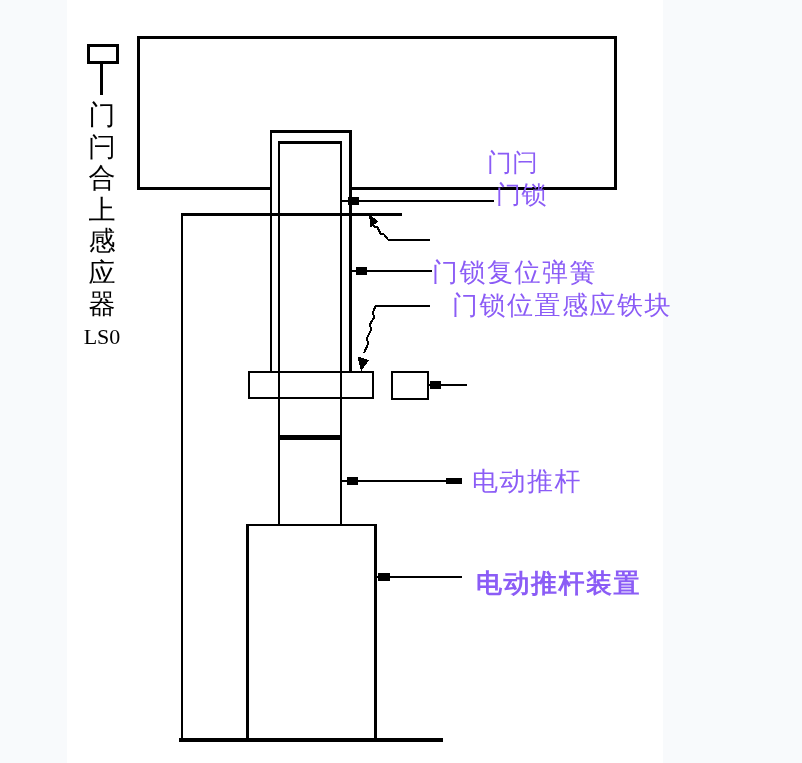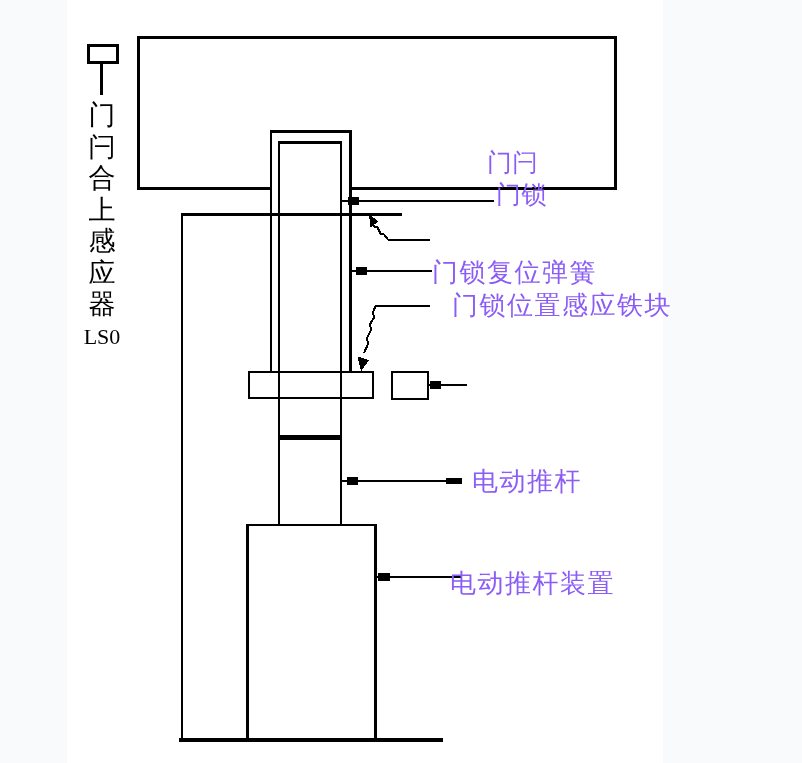--- a/index.html
+++ b/index.html
@@ -159,14 +159,14 @@
     <div class="vchar">应</div>
     <div class="vchar">器</div>
     <div class="vcode">LS0</div>
   </div>
 
   <div class="label small" style="left:487px; top:150px;">门闩</div>
   <div class="label small" style="left:496px; top:182px;">门锁</div>
   <div class="label" style="left:432px; top:260px;">门锁复位弹簧</div>
   <div class="label" style="left:432px; top:293px;margin-left:20px;">门锁位置感应铁块</div>
   <div class="label" style="left:472px; top:469px;">电动推杆</div>
-  <div class="label" style="left:450px; top:571px;">电动推杆装置</div>
+  <div class="label" style="left:476px; top:571px;font-weight:bold;">电动推杆装置</div>
 </div>
 
 </body></html>

